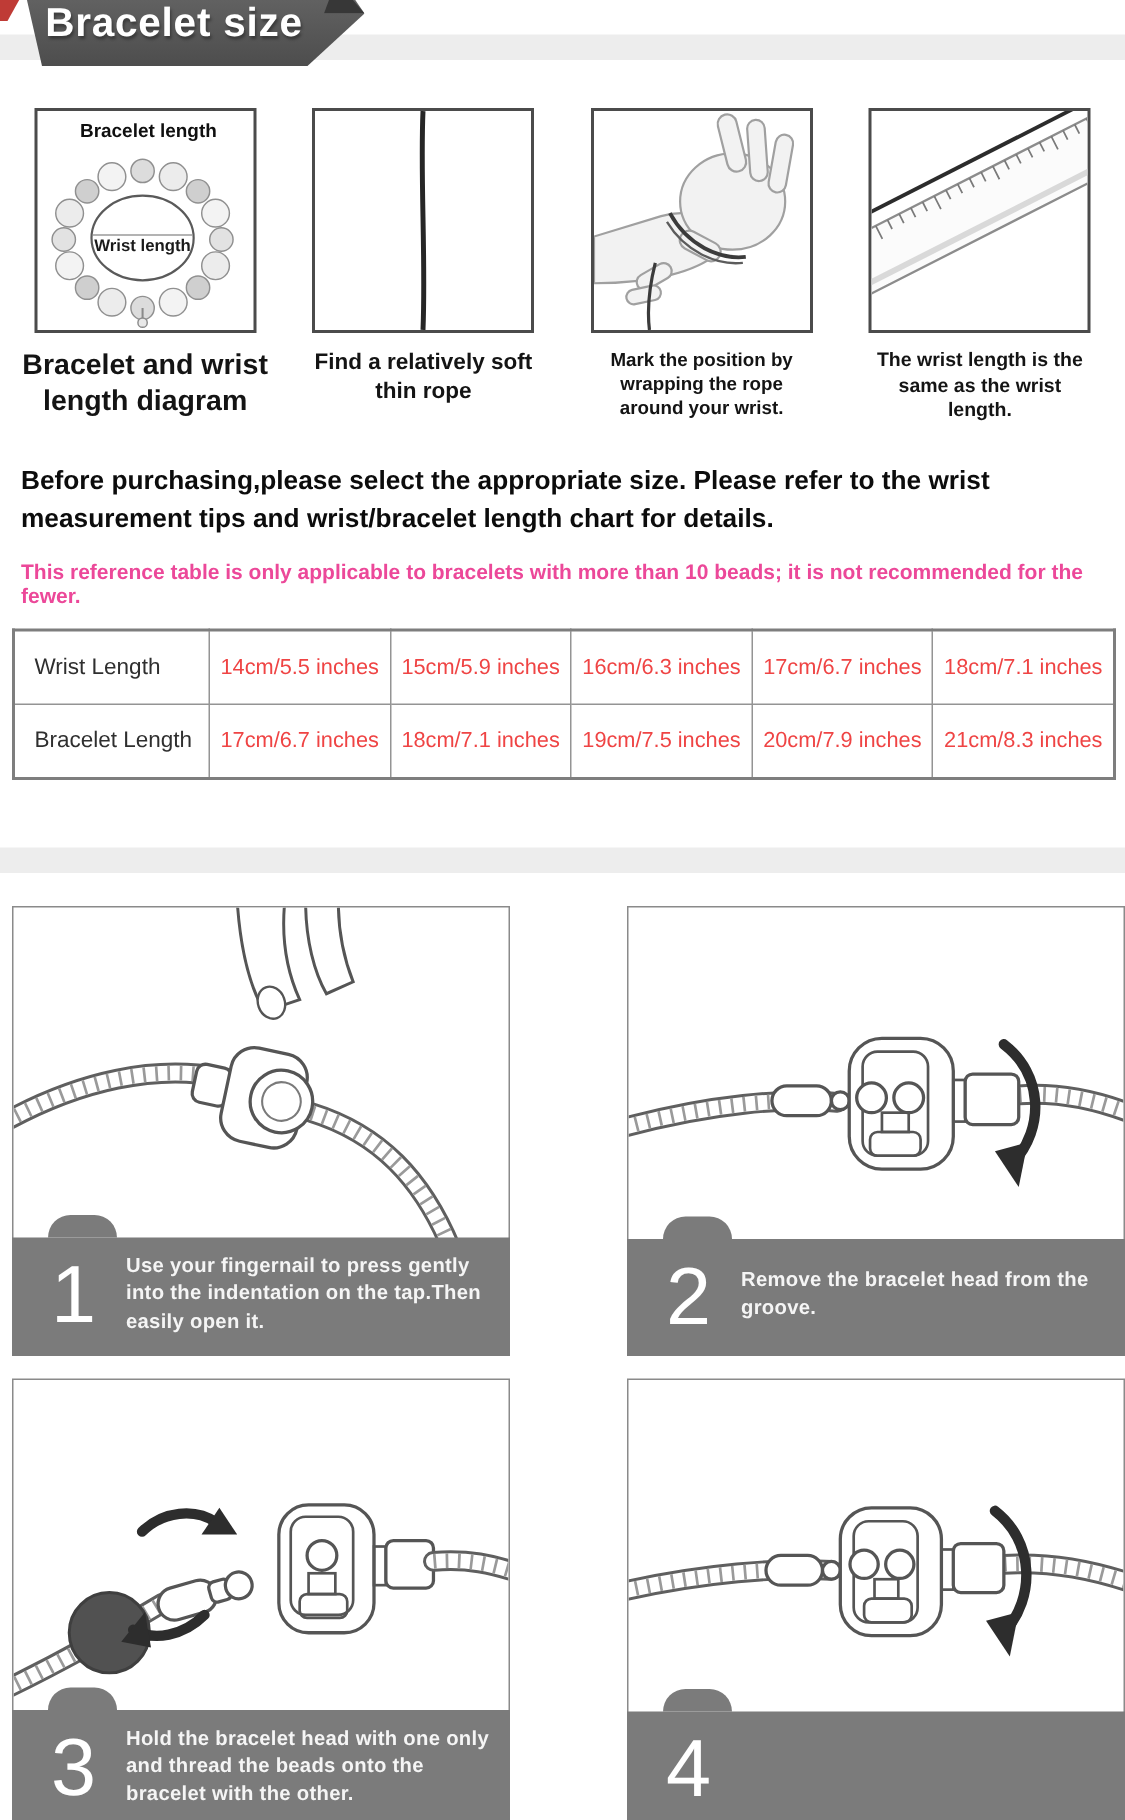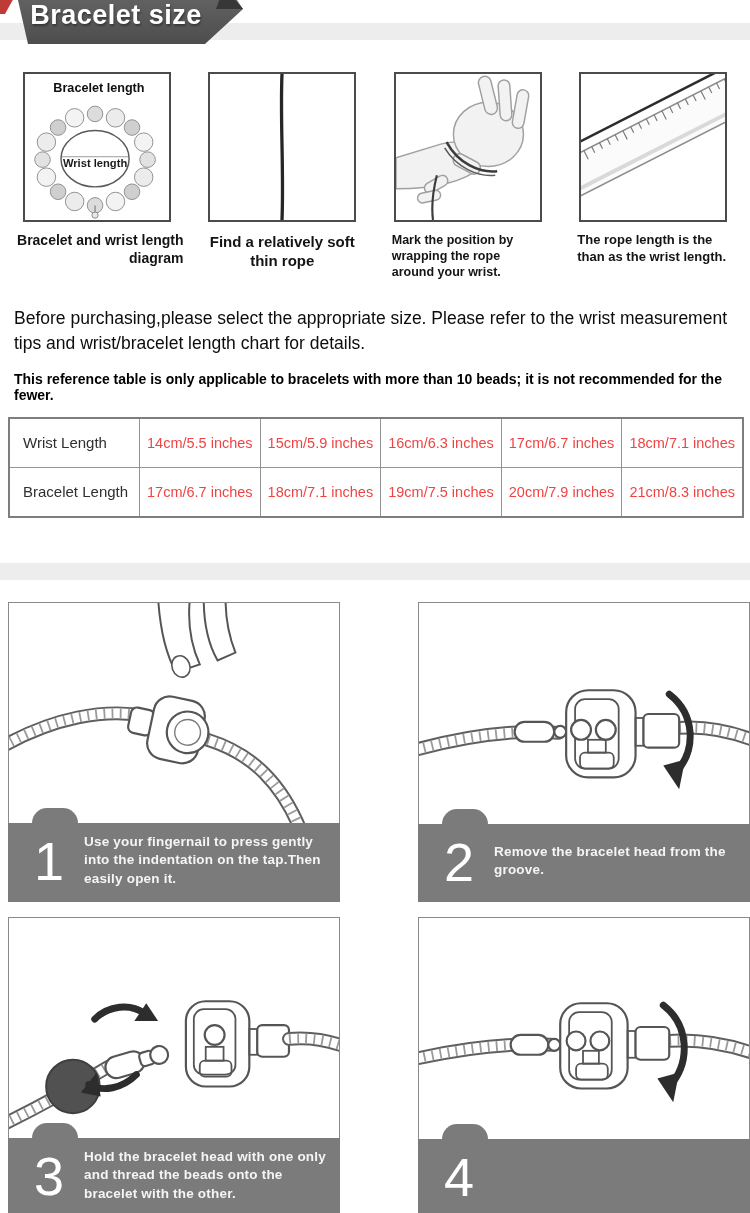--- a/index.html
+++ b/index.html
@@ -29,28 +29,28 @@
   .banner.cut .ribbon{top:-13px;}
   .banner.cut .strip{top:23px;}
   .banner.cut .trapezoid{clip-path:polygon(15px 0,228px 0,243px 22px,205px 57px,28px 57px);}
 
   
   .steps-row{display:flex;margin:28px 4px 0;}
   .step-col{flex:1;padding:0 6px;}
   .img-box{width:148px;height:150px;border:2px solid #4b4b4b;margin:0 auto;background:#fff;
     box-sizing:border-box;overflow:hidden;}
   .img-cap{margin:10px auto 0;font-weight:bold;color:#141414;line-height:1.28;}
-  .cap-center{text-align:right;font-size:14px;}
+  .cap-center{text-align:center;font-size:19px;}
   .cap-center2{text-align:center;font-size:15px;}
-  .cap-left{width:152px;text-align:left;font-size:12.5px;}
+  .cap-left{width:152px;text-align:center;font-size:12.5px;}
   svg text{font-family:"Liberation Sans", sans-serif;}
 
   
-  .intro{margin:26px 14px 0;font-size:17.5px;font-weight:normal;line-height:1.42;color:#0c0c0c;}
-  .warning{margin:15px 14px 0;font-size:14px;font-weight:bold;color:#000000;}
+  .intro{margin:26px 14px 0;font-size:17.5px;font-weight:bold;line-height:1.42;color:#0c0c0c;}
+  .warning{margin:15px 14px 0;font-size:14px;font-weight:bold;color:#ec4899;}
 
   
   .size-table{width:736px;margin:14px 0 0 8px;border-collapse:collapse;border:2px solid #7e7e7e;}
   .size-table td{border:1.5px solid #949494;height:48px;font-size:14.5px;color:#ef4444;
     text-align:center;padding:0 4px;}
   .size-table td.rowhead{text-align:left;padding-left:13px;font-size:15px;width:112px;color:#2f2f2f;}
 
   
   .use-grid{display:grid;grid-template-columns:332px 332px;column-gap:78px;row-gap:15px;
     margin:18px 0 22px 8px;}
@@ -157,21 +157,21 @@
           <line x1="-40" y1="36" x2="195" y2="36" stroke="#2c2c2c" stroke-width="2.6"></line>
           <rect x="-40" y="46" width="235" height="40" fill="#fbfbfb" stroke="#8c8c8c" stroke-width="1.6"></rect>
           <line x1="-40" y1="79" x2="195" y2="79" stroke="#d9d9d9" stroke-width="4"></line>
           <path d="M-36,46 v10 M-27,46 v7 M-18,46 v7 M-9,46 v7 M0,46 v7 M9,46 v10 M18,46 v7 M27,46 v7
                    M36,46 v7 M45,46 v7 M54,46 v10 M63,46 v7 M72,46 v7 M81,46 v7 M90,46 v7 M99,46 v10
                    M108,46 v7 M117,46 v7 M126,46 v7 M135,46 v7 M144,46 v10 M153,46 v7 M162,46 v7
                    M171,46 v7 M180,46 v7 M189,46 v10" stroke="#7a7a7a" stroke-width="1.2" fill="none"></path>
         </g>
       </svg>
     </div>
-    <div class="img-cap cap-left" style="font-size:13px;">The rope length is the than as the wrist length.</div>
+    <div class="img-cap cap-left" style="font-size:13px;">The wrist length is the same as the wrist length.</div>
   </div>
 </div>
 
 <p class="intro">Before purchasing,please select the appropriate size. Please refer to the wrist measurement tips and wrist/bracelet length chart for details.</p>
 
 <p class="warning">This reference table is only applicable to bracelets with more than 10 beads; it is not recommended for the fewer.</p>
 
 <table class="size-table">
   <tbody>
     <tr>

